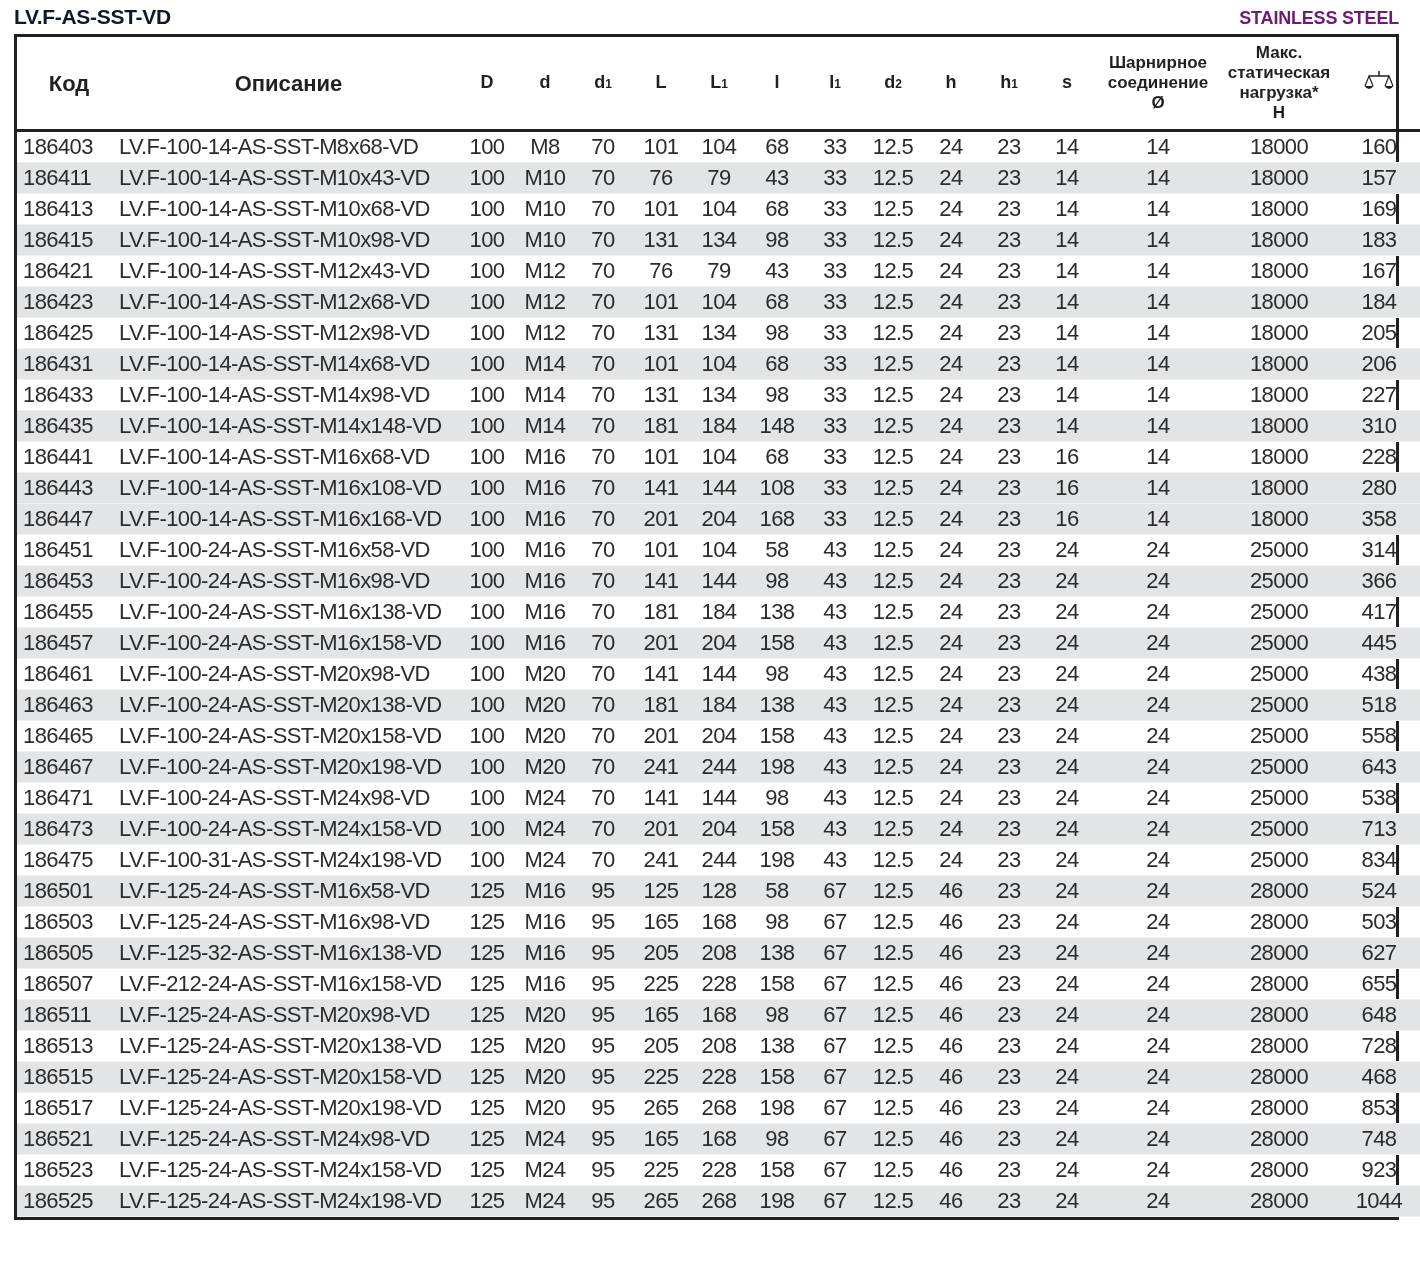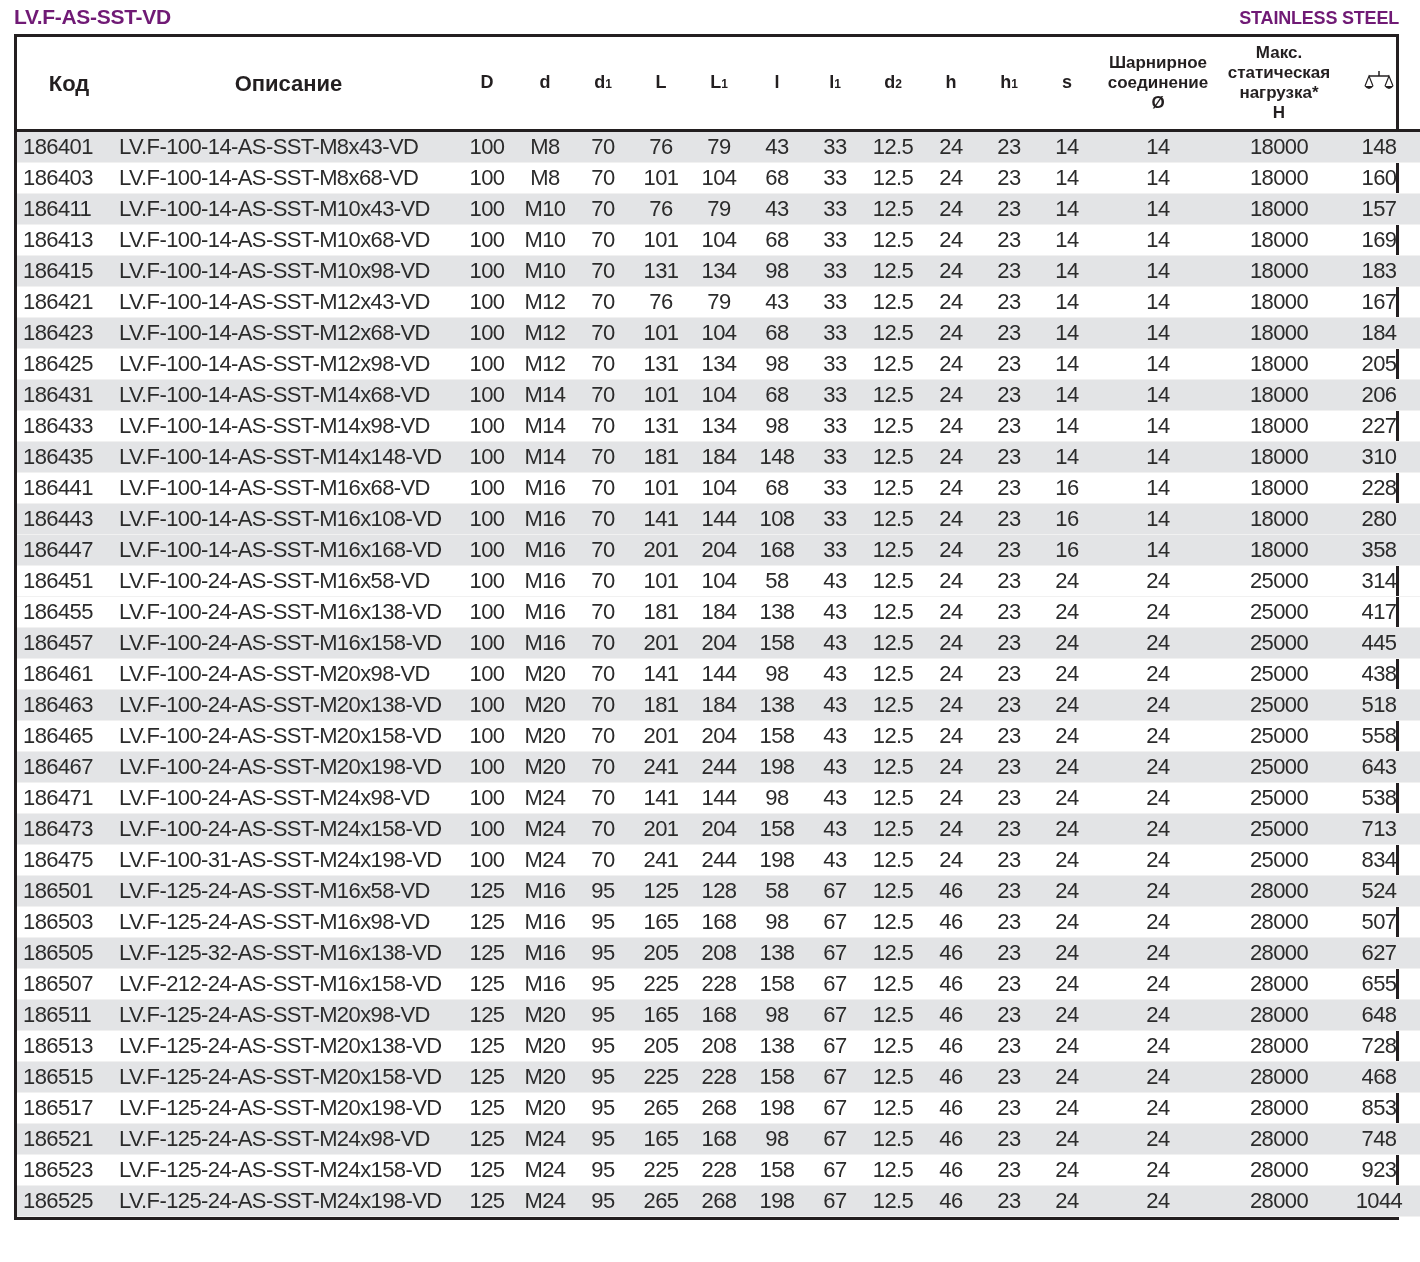--- a/index.html
+++ b/index.html
@@ -1,17 +1,17 @@
 <!DOCTYPE html>
 <html><head>
 <meta charset="utf-8">
 <style>
   html, body { margin:0; padding:0; background:#ffffff; }
   body { width:1420px; height:1262px; position:relative; font-family:"Liberation Sans", sans-serif; color:#231f20; overflow:hidden; }
-  .doc-title { position:absolute; left:14px; top:5px; font-size:21px; font-weight:bold; letter-spacing:-0.3px; color:#701a75; }
+  .doc-title { position:absolute; left:14px; top:5px; font-size:21px; font-weight:bold; letter-spacing:-0.3px; color:#0f172a; }
   .brand-tag { position:absolute; right:21px; top:8px; font-size:18px; font-weight:bold; color:#701a75; letter-spacing:-0.2px; }
   .table-wrap { position:absolute; left:14px; top:34px; width:1385px; border:3px solid #231f20; border-top:3px solid #231f20; box-sizing:border-box; }
   table { border-collapse:collapse; width:100%; table-layout:fixed; }
   th { font-weight:bold; font-size:18px; height:92px; padding:0; text-align:center; vertical-align:middle; border-bottom:3px solid #231f20; line-height:21px; }
   th.left { text-align:center; padding-left:8px; font-size:22px; }
   th .sub { font-size:12px; font-weight:bold; }
   th.multi { font-size:17px; line-height:20px; }
   td { font-size:22px; height:30px; padding:0; text-align:center; vertical-align:middle; white-space:nowrap; font-family:"Liberation Sans Narrow","Liberation Sans", sans-serif; letter-spacing:-0.6px; color:#2b2b2b; }
   td.left { text-align:left; padding-left:6px; }
   tr.row.gray td { background:#e3e4e6; }
@@ -78,38 +78,20 @@
               <polyline points="1,16 5,6 9,16" fill="none" stroke="#231f20" stroke-width="1.2"></polyline>
               <polyline points="21,16 25,6 29,16" fill="none" stroke="#231f20" stroke-width="1.2"></polyline>
               <path d="M0.5,16 Q5,22 9.5,16 Z" fill="#231f20"></path>
               <path d="M20.5,16 Q25,22 29.5,16 Z" fill="#231f20"></path>
             </svg>
           </span>
         </th>
       </tr>
     </thead>
     <tbody id="table-body">
-        <tr class="row gray">
-          <td class="left">186401</td>
-          <td class="left">LV.F-100-14-AS-SST-M8x43-VD</td>
-          <td>100</td>
-          <td>M8</td>
-          <td>70</td>
-          <td>76</td>
-          <td>79</td>
-          <td>43</td>
-          <td>33</td>
-          <td>12.5</td>
-          <td>24</td>
-          <td>23</td>
-          <td>14</td>
-          <td>14</td>
-          <td>18000</td>
-          <td>148</td>
-        </tr>
         <tr class="row">
           <td class="left">186403</td>
           <td class="left">LV.F-100-14-AS-SST-M8x68-VD</td>
           <td>100</td>
           <td>M8</td>
           <td>70</td>
           <td>101</td>
           <td>104</td>
           <td>68</td>
           <td>33</td>
@@ -348,20 +330,38 @@
           <td>58</td>
           <td>43</td>
           <td>12.5</td>
           <td>24</td>
           <td>23</td>
           <td>24</td>
           <td>24</td>
           <td>25000</td>
           <td>314</td>
         </tr>
+        <tr class="row gray">
+          <td class="left">186453</td>
+          <td class="left">LV.F-100-24-AS-SST-M16x98-VD</td>
+          <td>100</td>
+          <td>M16</td>
+          <td>70</td>
+          <td>141</td>
+          <td>144</td>
+          <td>98</td>
+          <td>43</td>
+          <td>12.5</td>
+          <td>24</td>
+          <td>23</td>
+          <td>24</td>
+          <td>24</td>
+          <td>25000</td>
+          <td>366</td>
+        </tr>
         <tr class="row">
           <td class="left">186455</td>
           <td class="left">LV.F-100-24-AS-SST-M16x138-VD</td>
           <td>100</td>
           <td>M16</td>
           <td>70</td>
           <td>181</td>
           <td>184</td>
           <td>138</td>
           <td>43</td>
@@ -544,21 +544,21 @@
           <td>165</td>
           <td>168</td>
           <td>98</td>
           <td>67</td>
           <td>12.5</td>
           <td>46</td>
           <td>23</td>
           <td>24</td>
           <td>24</td>
           <td>28000</td>
-          <td>507</td>
+          <td>503</td>
         </tr>
         <tr class="row gray">
           <td class="left">186505</td>
           <td class="left">LV.F-125-32-AS-SST-M16x138-VD</td>
           <td>125</td>
           <td>M16</td>
           <td>95</td>
           <td>205</td>
           <td>208</td>
           <td>138</td>

